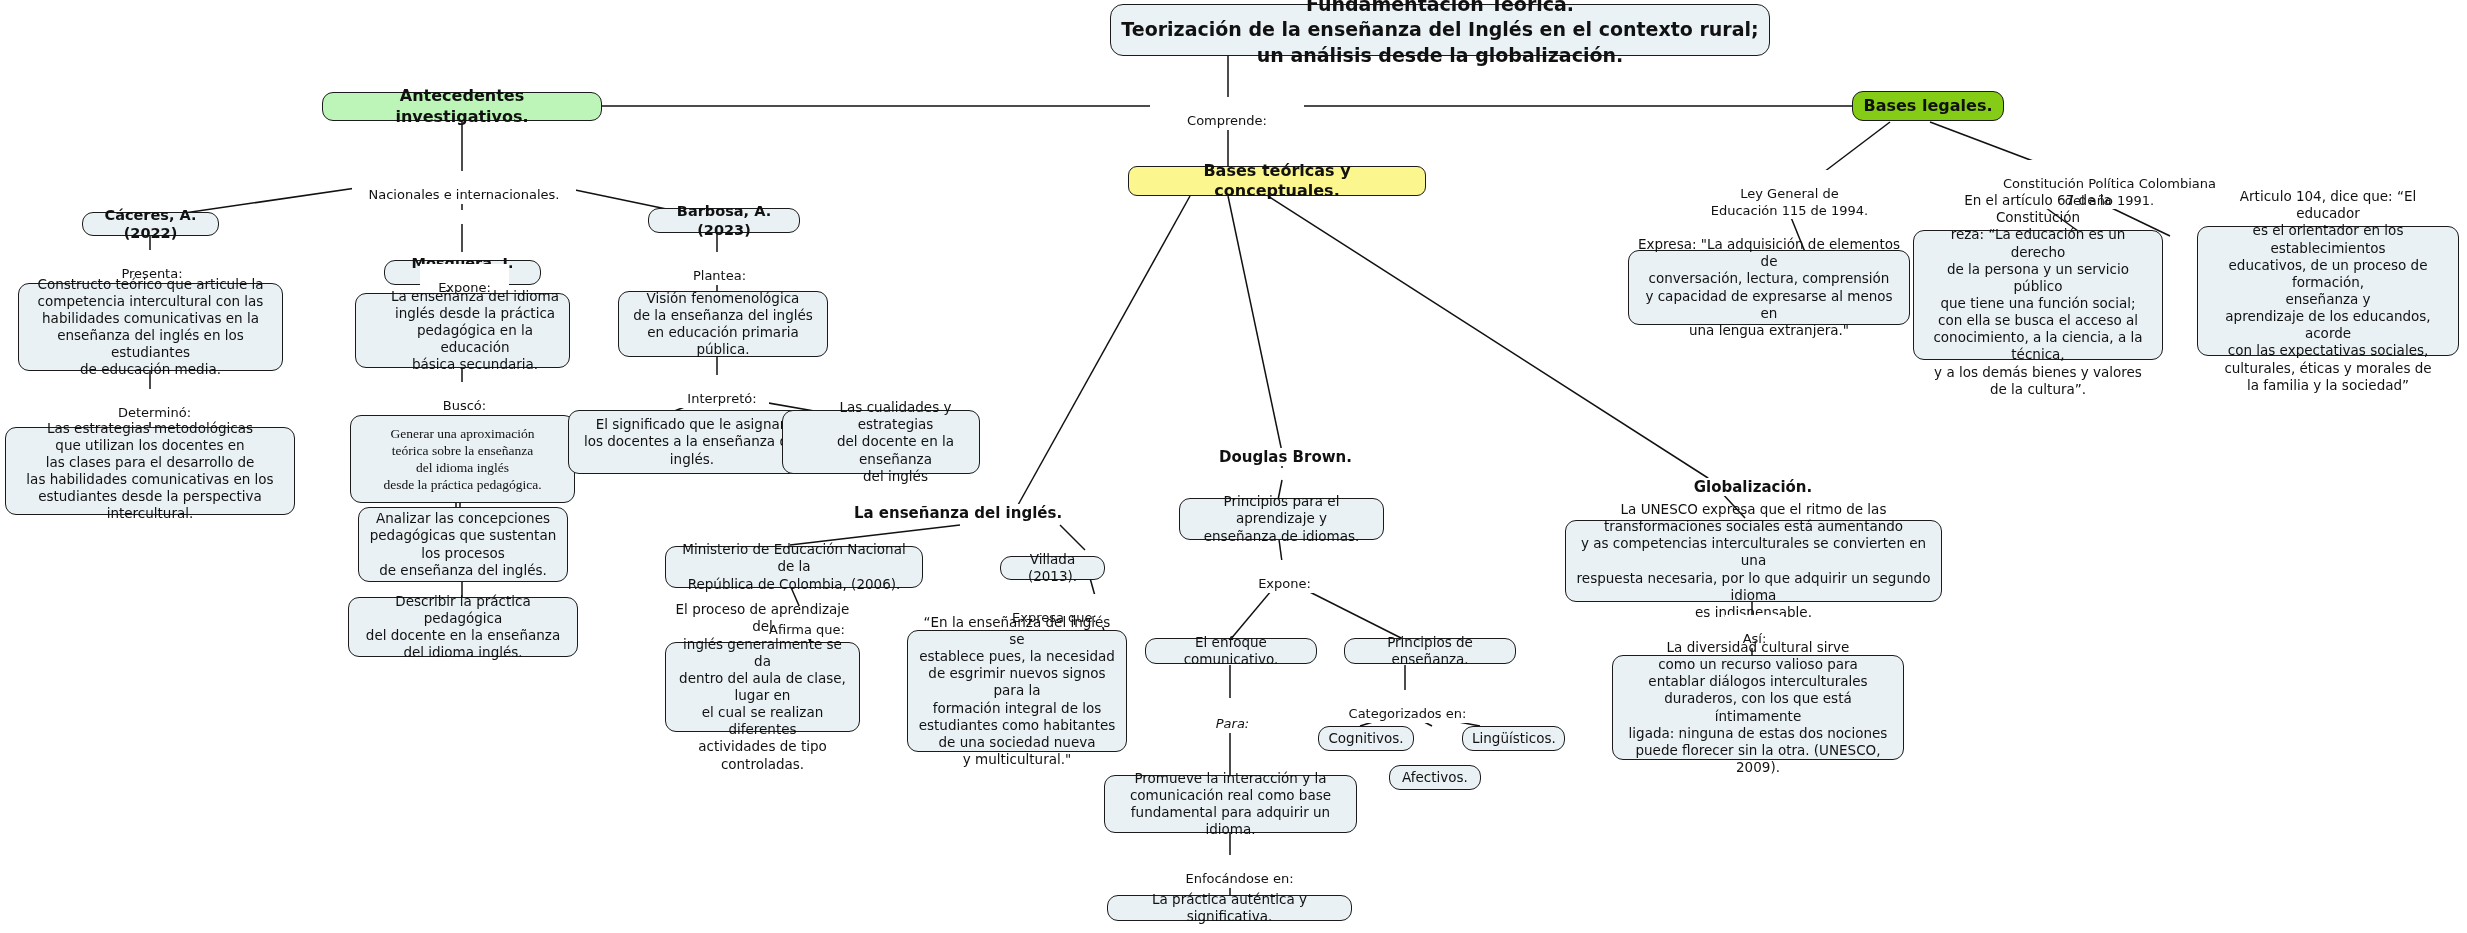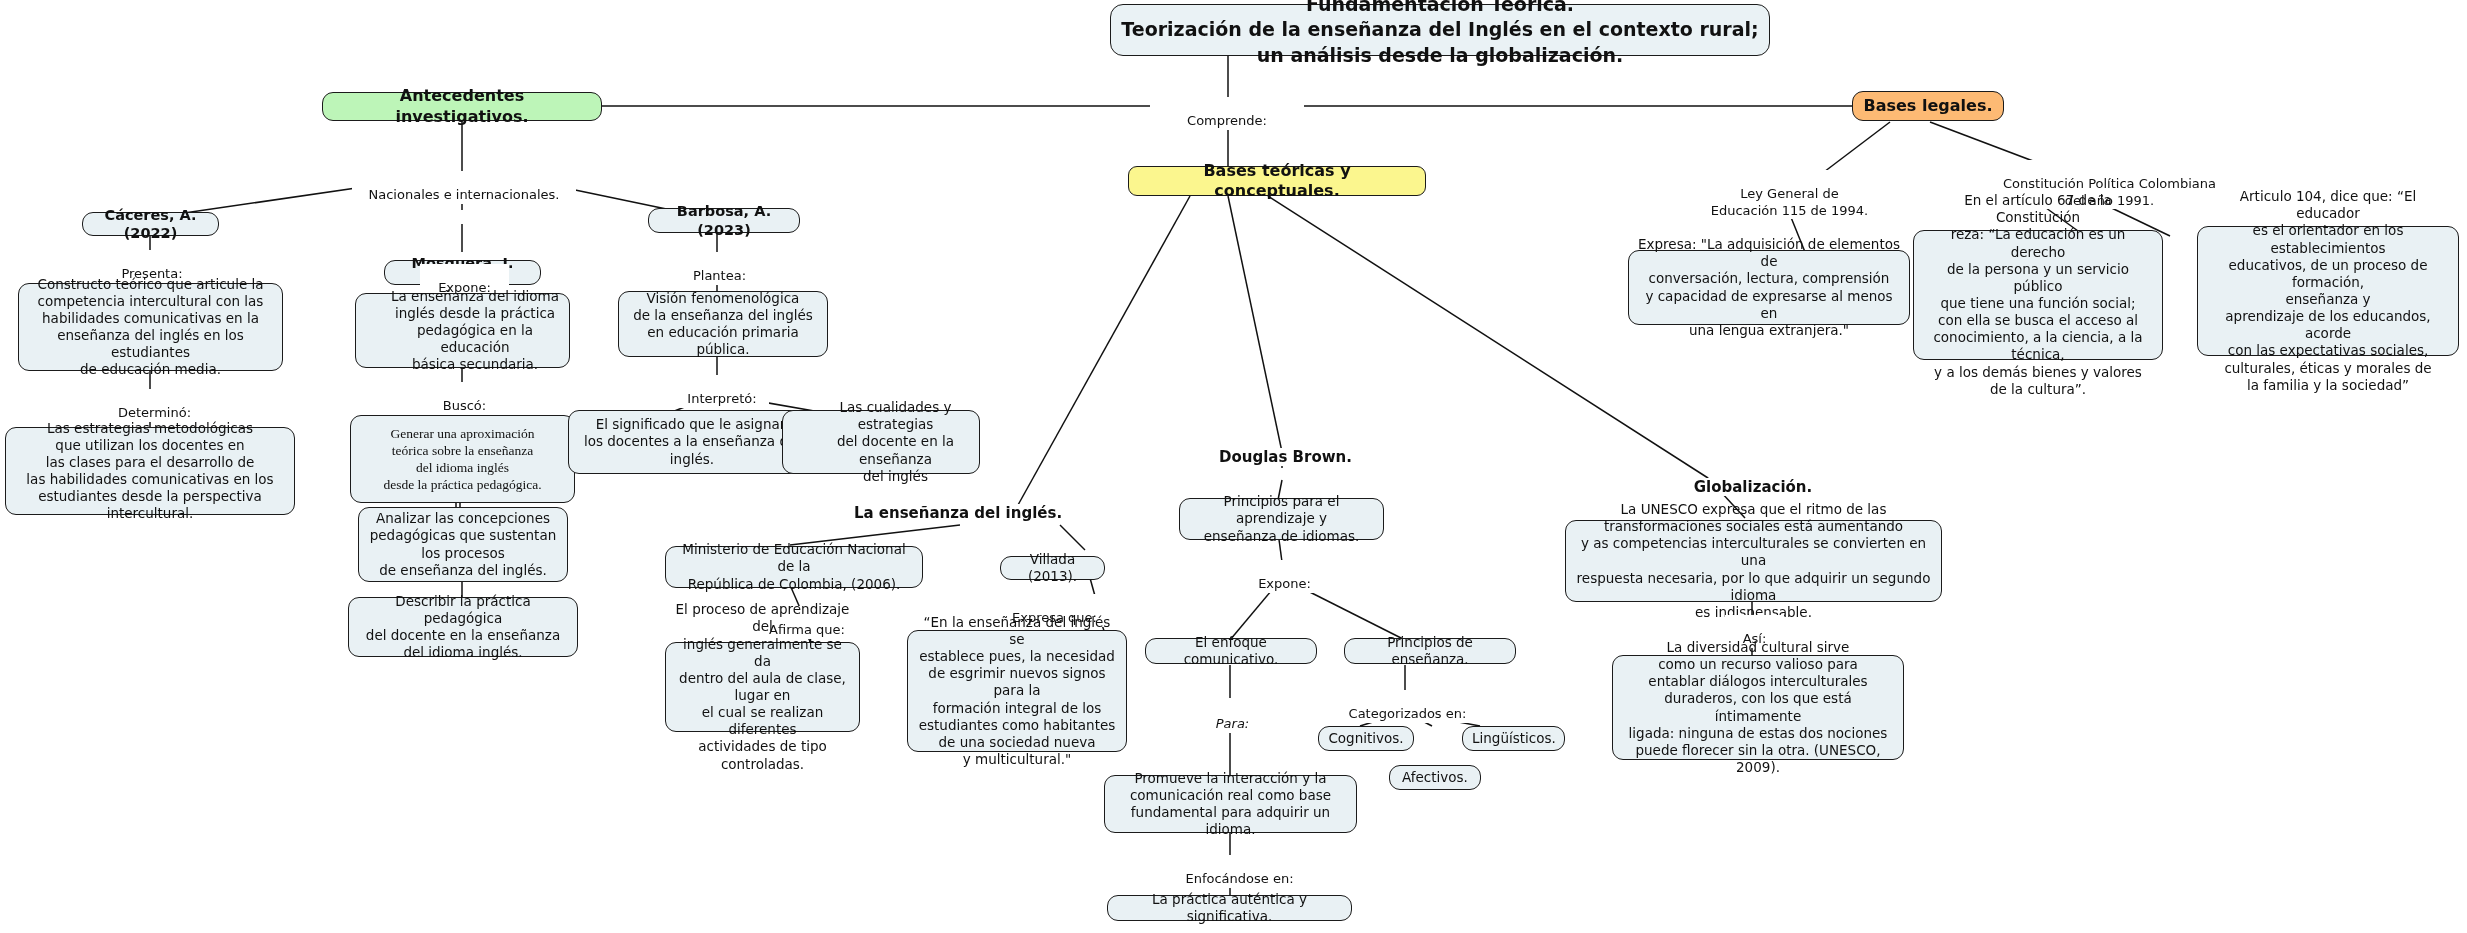--- a/index.html
+++ b/index.html
@@ -7,21 +7,21 @@
   #canvas{position:relative;width:2467px;height:933px;overflow:hidden;background:#fff;}
   svg#edges{position:absolute;left:0;top:0;width:2467px;height:933px;pointer-events:none;}
   .node{position:absolute;box-sizing:border-box;border:1.6px solid #1b1b1b;border-radius:11px;
         background:#e9f1f4;color:#111;text-align:center;line-height:1.27;
         display:flex;align-items:center;justify-content:center;padding:5px 9px;}
   .node span{display:block;width:100%;white-space:pre-line;}
   .n-small{font-size:13.5px;}
   .n-title{font-size:19px;font-weight:bold;background:#eaf2f5;border-radius:13px;line-height:1.35;}
   .n-bold{font-weight:bold;font-size:14.5px;}
   .c-green{background:#bdf5b8;}
-  .c-orange{background:#fdba74;}
+  .c-orange{background:#84cc16;}
   .c-yellow{background:#fbf68e;border-radius:9px;}
   .label{position:absolute;font-size:13px;color:#111;text-align:center;
          background:#fff;white-space:pre-line;line-height:1.25;padding:0 2px;}
   .freetext{position:absolute;font-size:15px;font-weight:bold;color:#111;text-align:center;
             white-space:nowrap;background:#fff;padding:0 3px;}
 </style>
 </head>
 <body>
 
 <div id="canvas">

